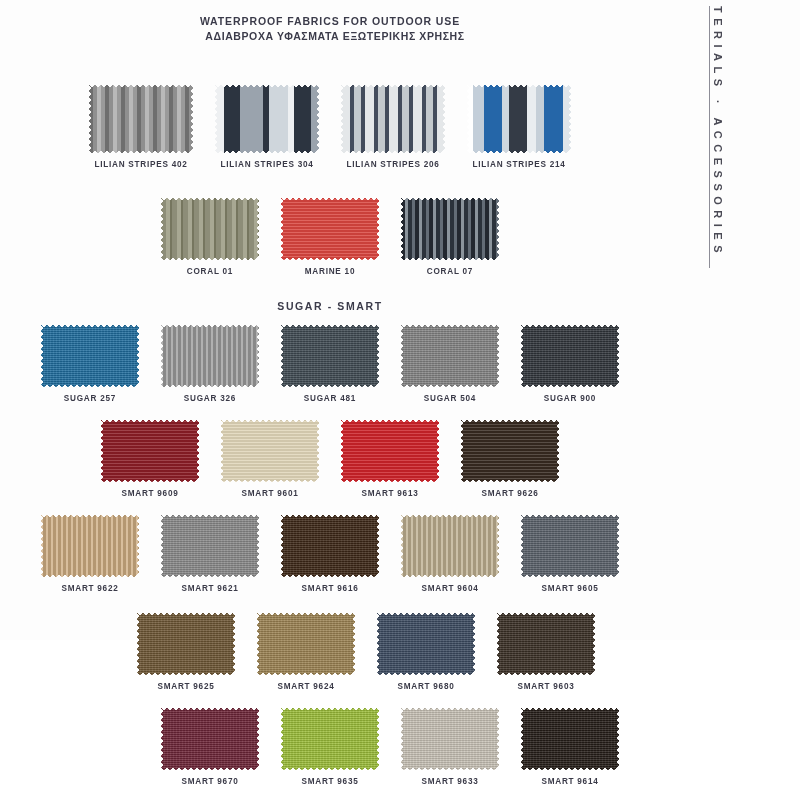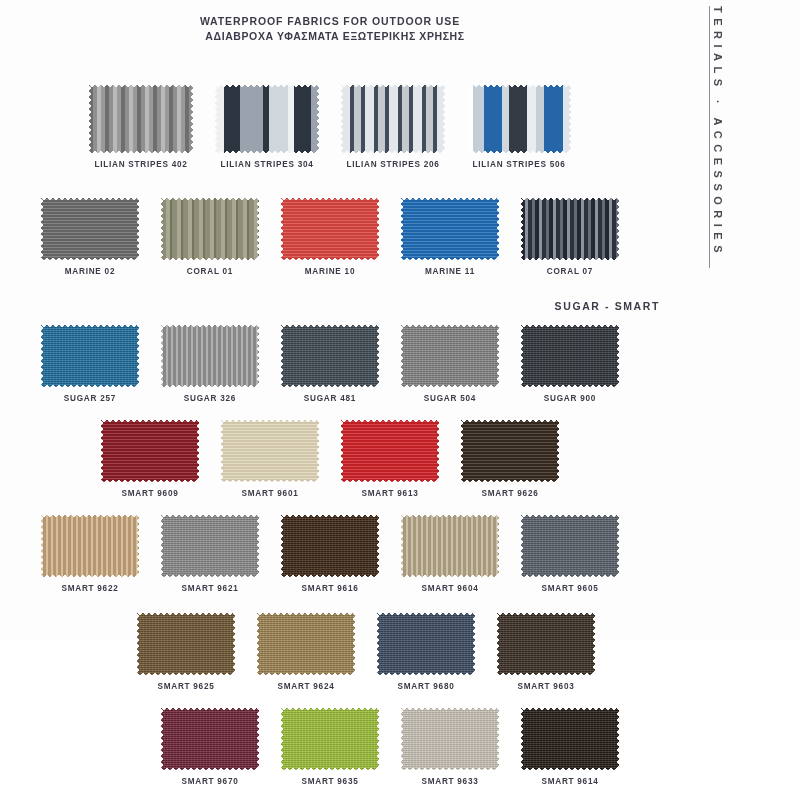--- a/index.html
+++ b/index.html
@@ -67,21 +67,21 @@
     width: 1px;
     height: 262px;
     background: #8d8d97;
   }
 
   
   .section-header {
     position: absolute;
     left: 0;
     width: 660px;
-    text-align: right;
+    text-align: center;
     font-size: 10.5px;
     font-weight: bold;
     letter-spacing: 1.6px;
     color: #3b3b4a;
   }
 
   
   .row {
     position: absolute;
     display: flex;
@@ -196,50 +196,38 @@
         <div class="swatch-cell wide">
           <div class="swatch wide">
             <div class="weave fine" style="background: repeating-linear-gradient(90deg, rgb(228, 231, 233) 0px, rgb(228, 231, 233) 9px, rgb(67, 76, 92) 9px, rgb(67, 76, 92) 13px, rgb(195, 201, 205) 13px, rgb(195, 201, 205) 20px, rgb(67, 76, 92) 20px, rgb(67, 76, 92) 24px), repeating-linear-gradient(0deg, rgba(255, 255, 255, 0.14) 0px, rgba(255, 255, 255, 0.14) 1px, rgba(0, 0, 0, 0.07) 1px, rgba(0, 0, 0, 0.07) 3px);"></div>
           </div>
           <div class="label">LILIAN STRIPES 206</div>
         </div>
         <div class="swatch-cell wide">
           <div class="swatch wide">
             <div class="weave fine" style="background: linear-gradient(90deg, rgb(255, 255, 255) 0px, rgb(255, 255, 255) 6%, rgb(195, 206, 217) 6%, rgb(195, 206, 217) 16%, rgb(37, 102, 168) 16%, rgb(37, 102, 168) 34%, rgb(207, 215, 222) 34%, rgb(207, 215, 222) 40%, rgb(52, 59, 70) 40%, rgb(52, 59, 70) 58%, rgb(233, 237, 240) 58%, rgb(233, 237, 240) 66%, rgb(197, 207, 216) 66%, rgb(197, 207, 216) 74%, rgb(37, 102, 168) 74%, rgb(37, 102, 168) 92%, rgb(223, 229, 234) 92%, rgb(223, 229, 234) 100%), repeating-linear-gradient(0deg, rgba(255, 255, 255, 0.14) 0px, rgba(255, 255, 255, 0.14) 1px, rgba(0, 0, 0, 0.07) 1px, rgba(0, 0, 0, 0.07) 3px);"></div>
           </div>
-          <div class="label">LILIAN STRIPES 506</div>
+          <div class="label">LILIAN STRIPES 214</div>
         </div>
       </div>
       <div class="row" style="top: 198px; left: 0px; width: 660px;">
         <div class="swatch-cell">
           <div class="swatch">
-            <div class="weave fine" style="background-color: rgb(107, 107, 107);"></div>
-          </div>
-          <div class="label">MARINE 02</div>
-        </div>
-        <div class="swatch-cell">
-          <div class="swatch">
             <div class="weave fine" style="background: repeating-linear-gradient(90deg, rgb(141, 141, 120) 0px, rgb(141, 141, 120) 5px, rgb(168, 168, 147) 5px, rgb(168, 168, 147) 9px, rgb(118, 118, 95) 9px, rgb(118, 118, 95) 11px), repeating-linear-gradient(0deg, rgba(255, 255, 255, 0.14) 0px, rgba(255, 255, 255, 0.14) 1px, rgba(0, 0, 0, 0.07) 1px, rgba(0, 0, 0, 0.07) 3px);"></div>
           </div>
           <div class="label">CORAL 01</div>
         </div>
         <div class="swatch-cell">
           <div class="swatch">
             <div class="weave fine" style="background-color: rgb(217, 69, 63);"></div>
           </div>
           <div class="label">MARINE 10</div>
         </div>
         <div class="swatch-cell">
           <div class="swatch">
-            <div class="weave fine" style="background-color: rgb(31, 108, 181);"></div>
-          </div>
-          <div class="label">MARINE 11</div>
-        </div>
-        <div class="swatch-cell">
-          <div class="swatch">
             <div class="weave fine" style="background: repeating-linear-gradient(90deg, rgb(35, 40, 48) 0px, rgb(35, 40, 48) 4px, rgb(139, 148, 156) 4px, rgb(139, 148, 156) 7px, rgb(43, 50, 59) 7px, rgb(43, 50, 59) 11px, rgb(99, 108, 118) 11px, rgb(99, 108, 118) 14px), repeating-linear-gradient(0deg, rgba(255, 255, 255, 0.14) 0px, rgba(255, 255, 255, 0.14) 1px, rgba(0, 0, 0, 0.07) 1px, rgba(0, 0, 0, 0.07) 3px);"></div>
           </div>
           <div class="label">CORAL 07</div>
         </div>
       </div>
       <div class="row" style="top: 325px; left: 0px; width: 660px;">
         <div class="swatch-cell">
           <div class="swatch">
             <div class="weave texture" style="background-color: rgb(31, 109, 158);"></div>
           </div>

